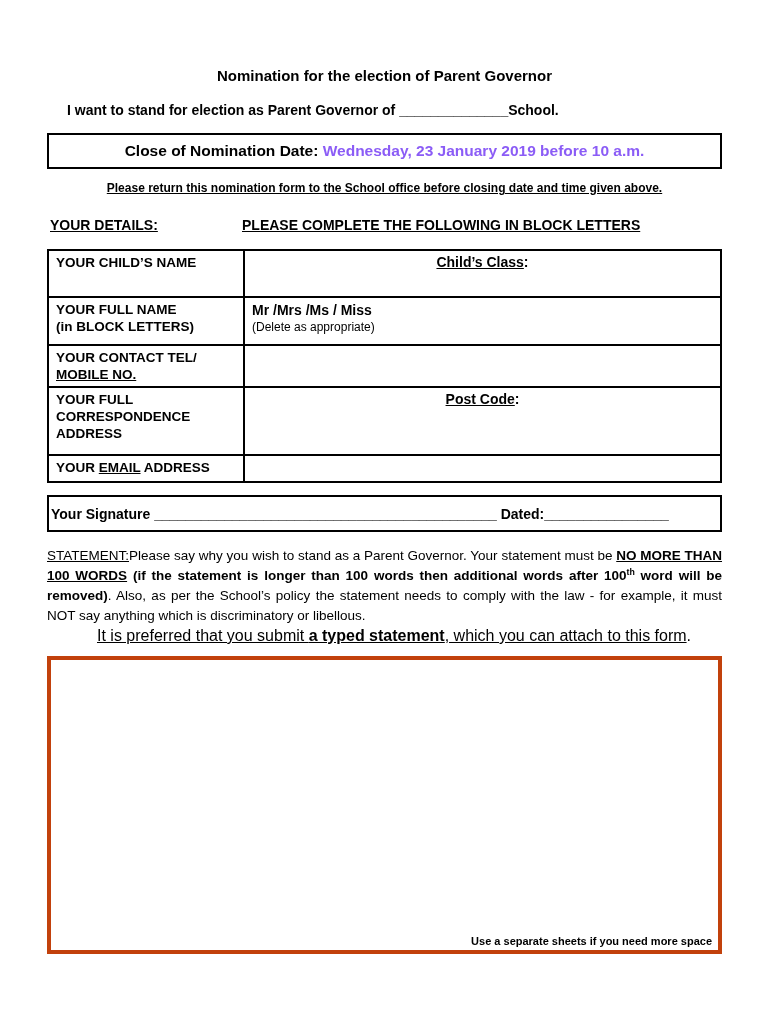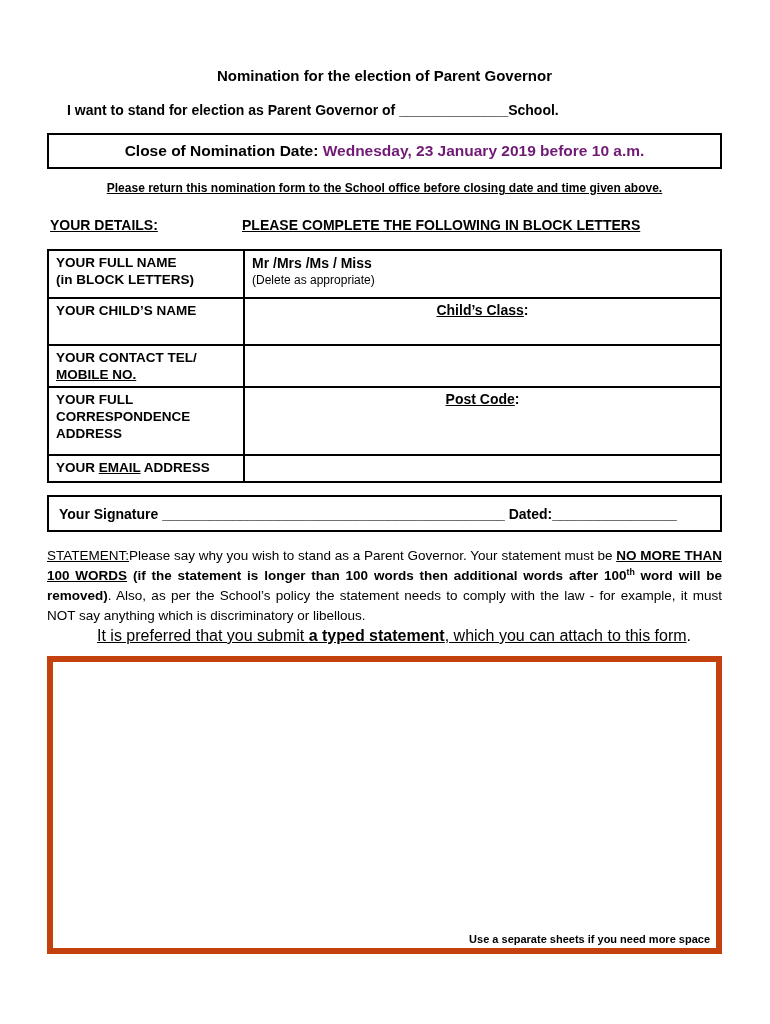--- a/index.html
+++ b/index.html
@@ -76,21 +76,21 @@
   .cell-title { font-size: 14px; font-weight: bold; line-height: 18px; }
   .cell-note  { font-size: 12px; line-height: 16px; }
   .inline-field-label { font-size: 14px; font-weight: bold; }
 
   .signature-box {
     margin-top: 12px;
     border: 2px solid #000;
     height: 37px;
     display: flex;
     align-items: center;
-    padding-left: 10px;
+    padding-left: 2px;
   }
   .signature-box p { font-size: 14px; font-weight: bold; line-height: 18px; white-space: nowrap; }
 
   .statement {
     margin-top: 14px;
     width: 675px;
     font-size: 13.5px;
     line-height: 20px;
     text-align: justify;
   }
@@ -98,21 +98,21 @@
   .statement .emph { font-weight: bold; text-decoration: underline; }
   sup { font-size: 0.65em; vertical-align: super; line-height: 0; }
   .preferred {
     width: 675px;
     font-size: 16px;
     line-height: 20px;
     text-indent: 50px;
   }
   .statement-box {
     margin-top: 10px;
-    border: 6px solid #c2410c;
+    border: 4px solid #c2410c;
     height: 298px;
     position: relative;
   }
   .statement-box .more-space-note {
     position: absolute;
     right: 6px;
     bottom: 3px;
     font-size: 11px;
     font-weight: bold;
   }
@@ -120,48 +120,48 @@
 </head>
 <body>
 
 <div class="page">
 
   <h1 class="title">Nomination for the election of Parent Governor</h1>
 
   <p class="intro">I want to stand for election as Parent Governor of ______________School.</p>
 
   <div class="close-box">
-    <p><span class="b">Close of Nomination Date: </span><span class="b" style="color: #701a75;">Wednesday, 23 January 2019 before 10 a.m.</span></p>
+    <p><span class="b">Close of Nomination Date: </span><span class="b" style="color: #8b5cf6;">Wednesday, 23 January 2019 before 10 a.m.</span></p>
   </div>
 
   <p class="return-note"><span class="u">Please return this nomination form to the School office before closing date and time given above.</span></p>
 
   <div class="details-header">
     <span class="left-label">YOUR DETAILS:</span>
     <span class="right-label">PLEASE COMPLETE THE FOLLOWING IN BLOCK LETTERS</span>
   </div>
 
   <table class="details">
     <tbody>
-        <tr style="height:48px;">
+        <tr style="height:47px;">
+      <td class="lbl v-mid">
+        <div>YOUR CHILD’S NAME</div>
+      </td>
+      <td class="v-mid t-ctr">
+        <span class="inline-field-label"><span class="u">Child’s Class</span><span>:</span></span>
+      </td>
+    </tr>
+    <tr style="height:48px;">
       <td class="lbl">
         <div>YOUR FULL NAME</div>
         <div>(in BLOCK LETTERS)</div>
       </td>
       <td>
         <div class="cell-title">Mr /Mrs /Ms / Miss</div>
         <div class="cell-note">(Delete as appropriate)</div>
-      </td>
-    </tr>
-    <tr style="height:47px;">
-      <td class="lbl v-mid">
-        <div>YOUR CHILD’S NAME</div>
-      </td>
-      <td class="v-mid t-ctr">
-        <span class="inline-field-label"><span class="u">Child’s Class</span><span>:</span></span>
       </td>
     </tr>
     <tr style="height:36px;">
       <td class="lbl">
         <div>YOUR CONTACT TEL/</div>
         <div class="u">MOBILE NO.</div>
       </td>
       <td></td>
     </tr>
     <tr style="height:68px;">

